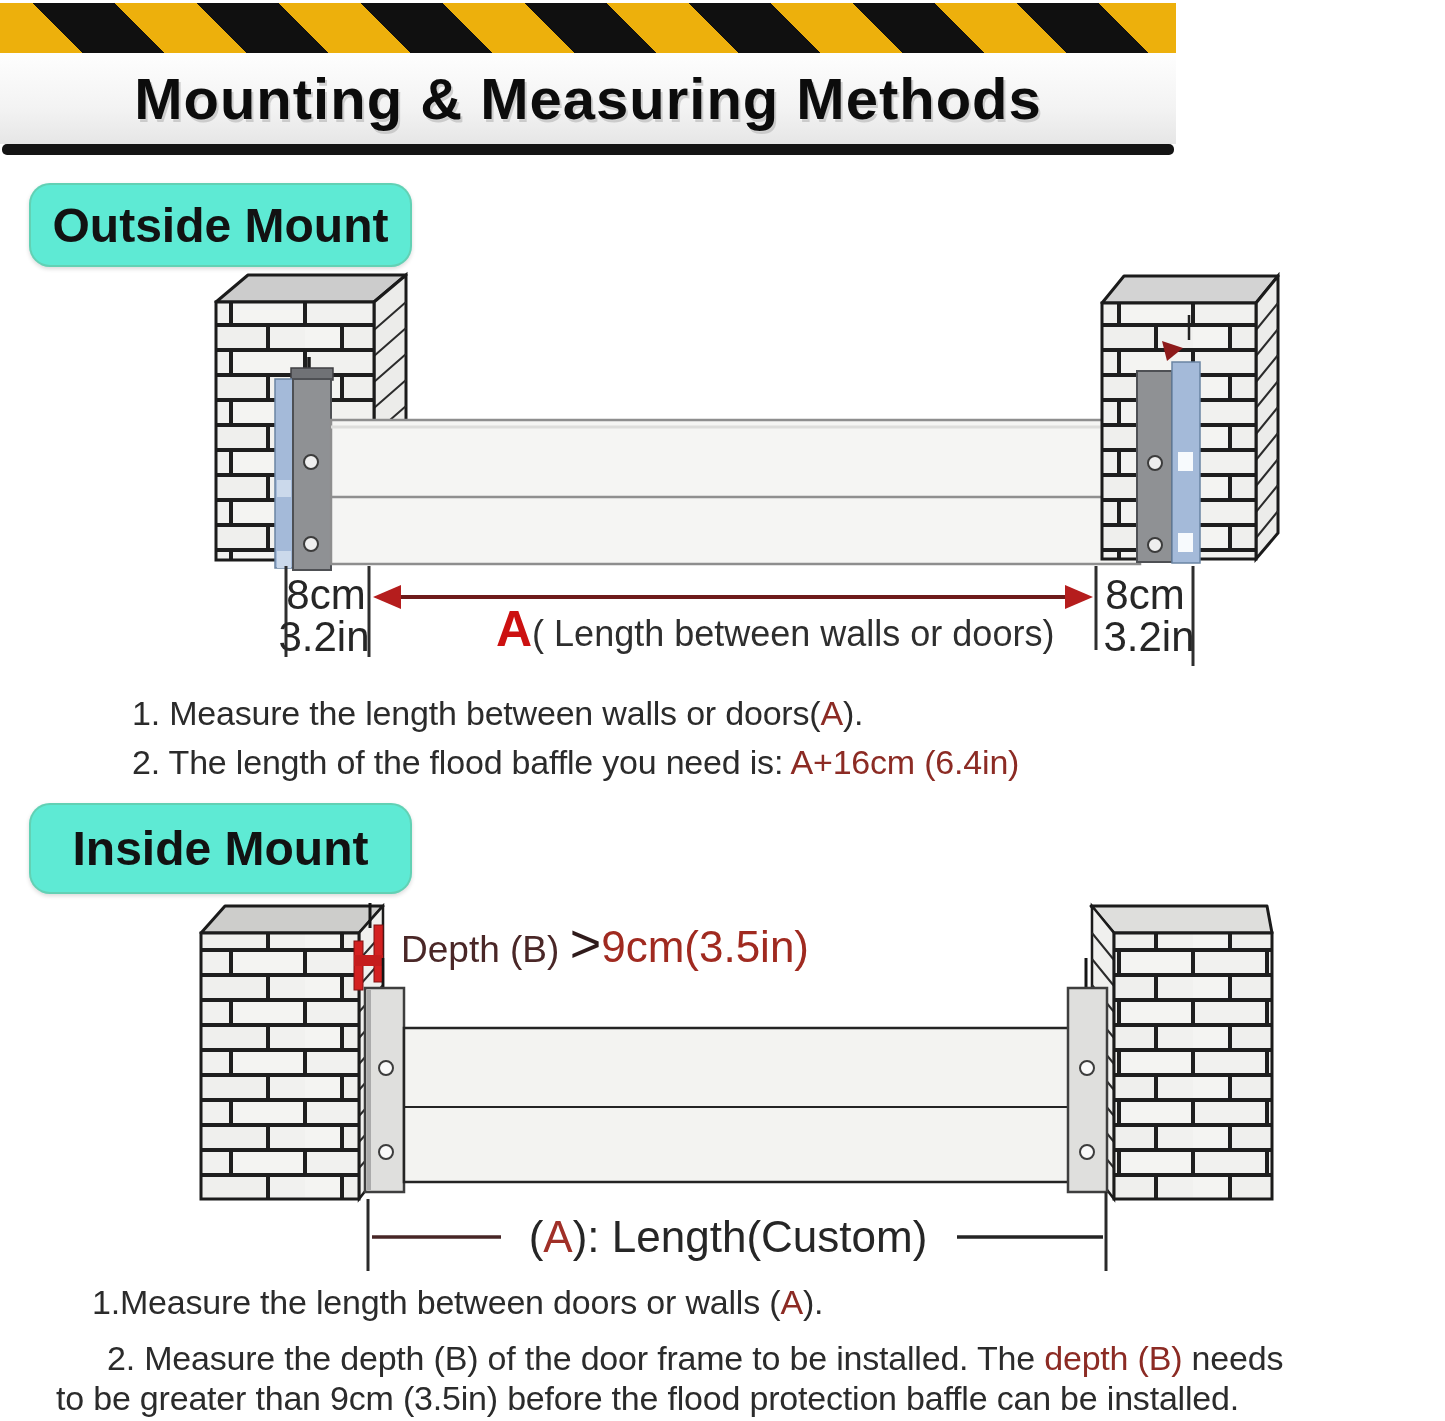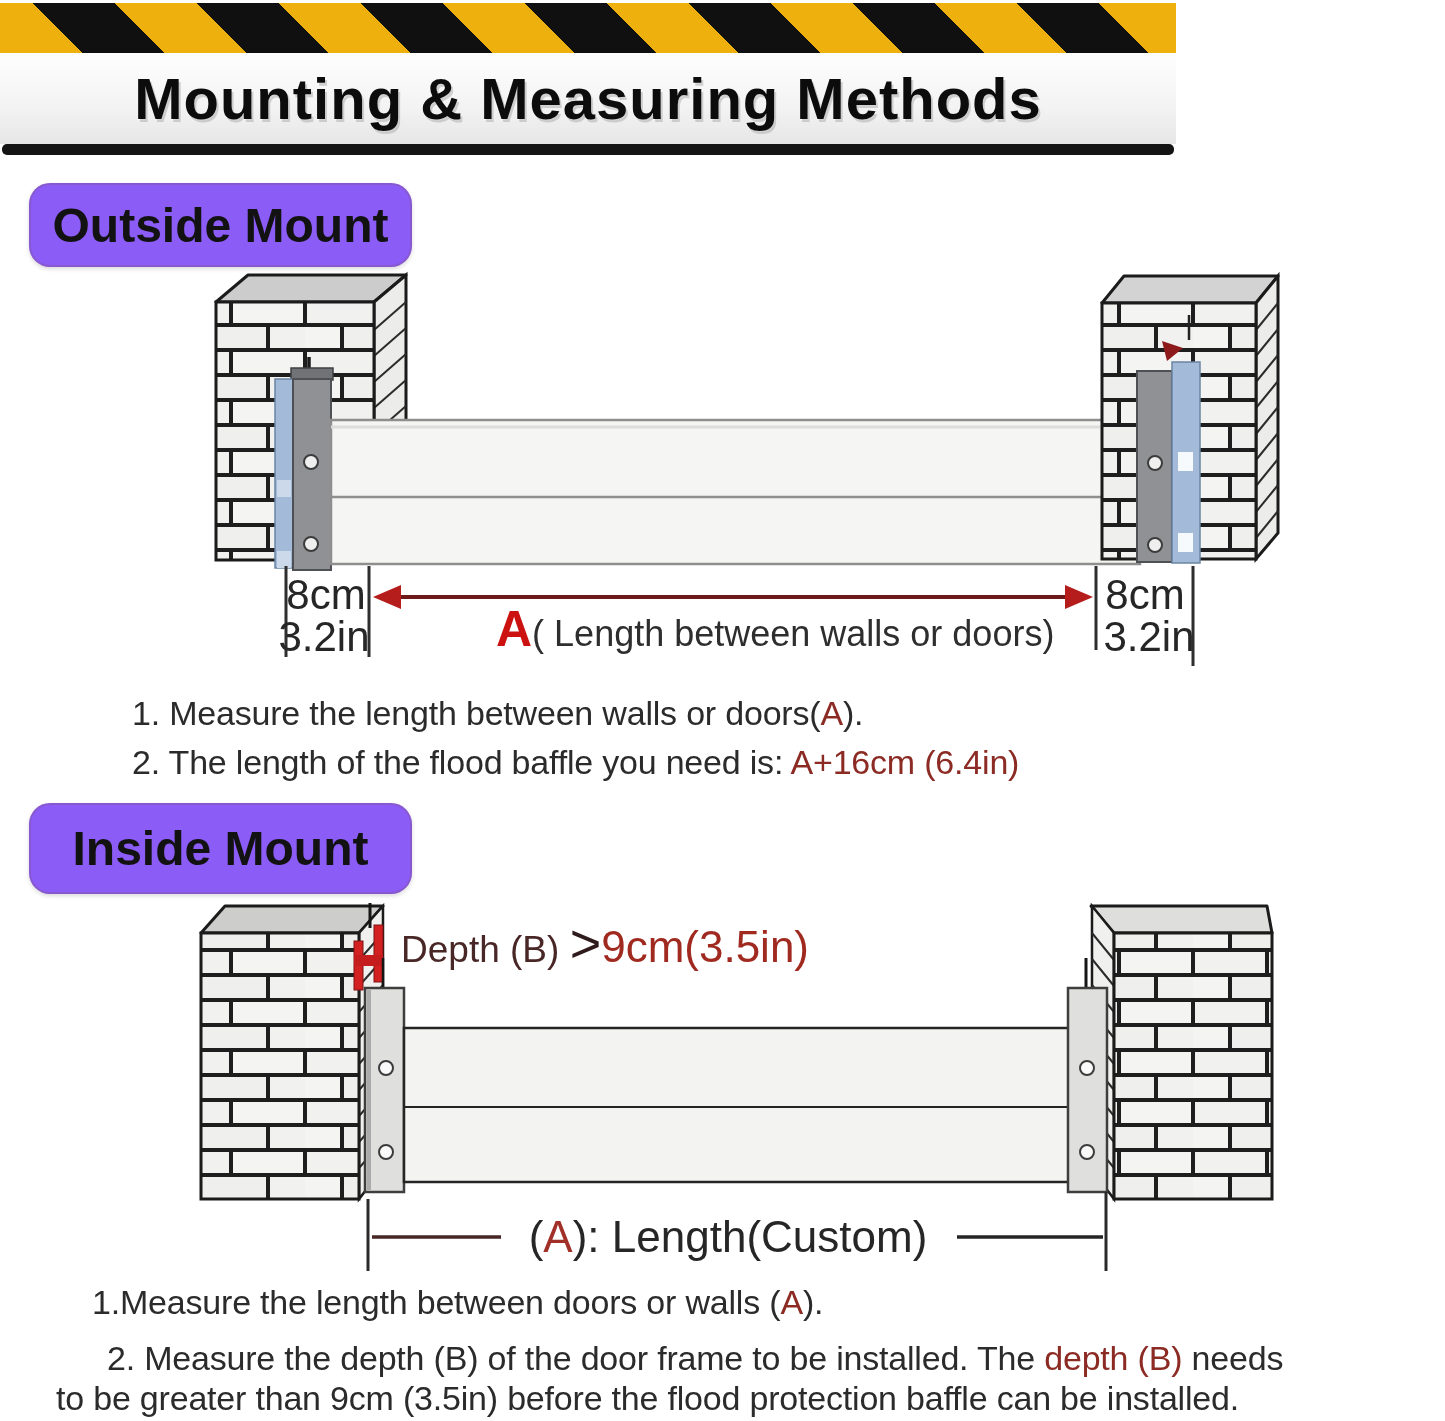--- a/index.html
+++ b/index.html
@@ -19,21 +19,21 @@
     background:linear-gradient(180deg,#fefefe 0%,#f3f3f3 60%,#e6e6e6 100%);
   }
   .title-row h1 {
     margin:0; font-size:58px; font-weight:700; color:#0c0c0c; letter-spacing:1px;
     text-shadow:2px 3px 0 rgba(175,175,175,.55), 0 1px 0 #ffffff;
   }
   .banner-bar { height:11px; margin:0 2px; background:#141414; border-radius:5px; }
   
   .badge {
     position:absolute; left:29px; width:383px; height:84px;
-    background:#8b5cf6; border-radius:21px;
+    background:#5eead4; border-radius:21px;
     box-shadow:inset 0 0 0 2px rgba(120,70,0,.15), 0 2px 4px rgba(0,0,0,.15);
     display:flex; align-items:center; justify-content:center;
     font-size:48px; font-weight:600; color:#121212;
   }
   .badge-outside { top:183px; }
   .badge-inside  { top:803px; height:91px;text-align:center; }
   
   .diagram { position:absolute; left:9px; width:1445px; }
   .diagram svg { display:block; font-family:"Liberation Sans","DejaVu Sans",sans-serif; }
   #diagram1 { top:270px; height:410px; }

